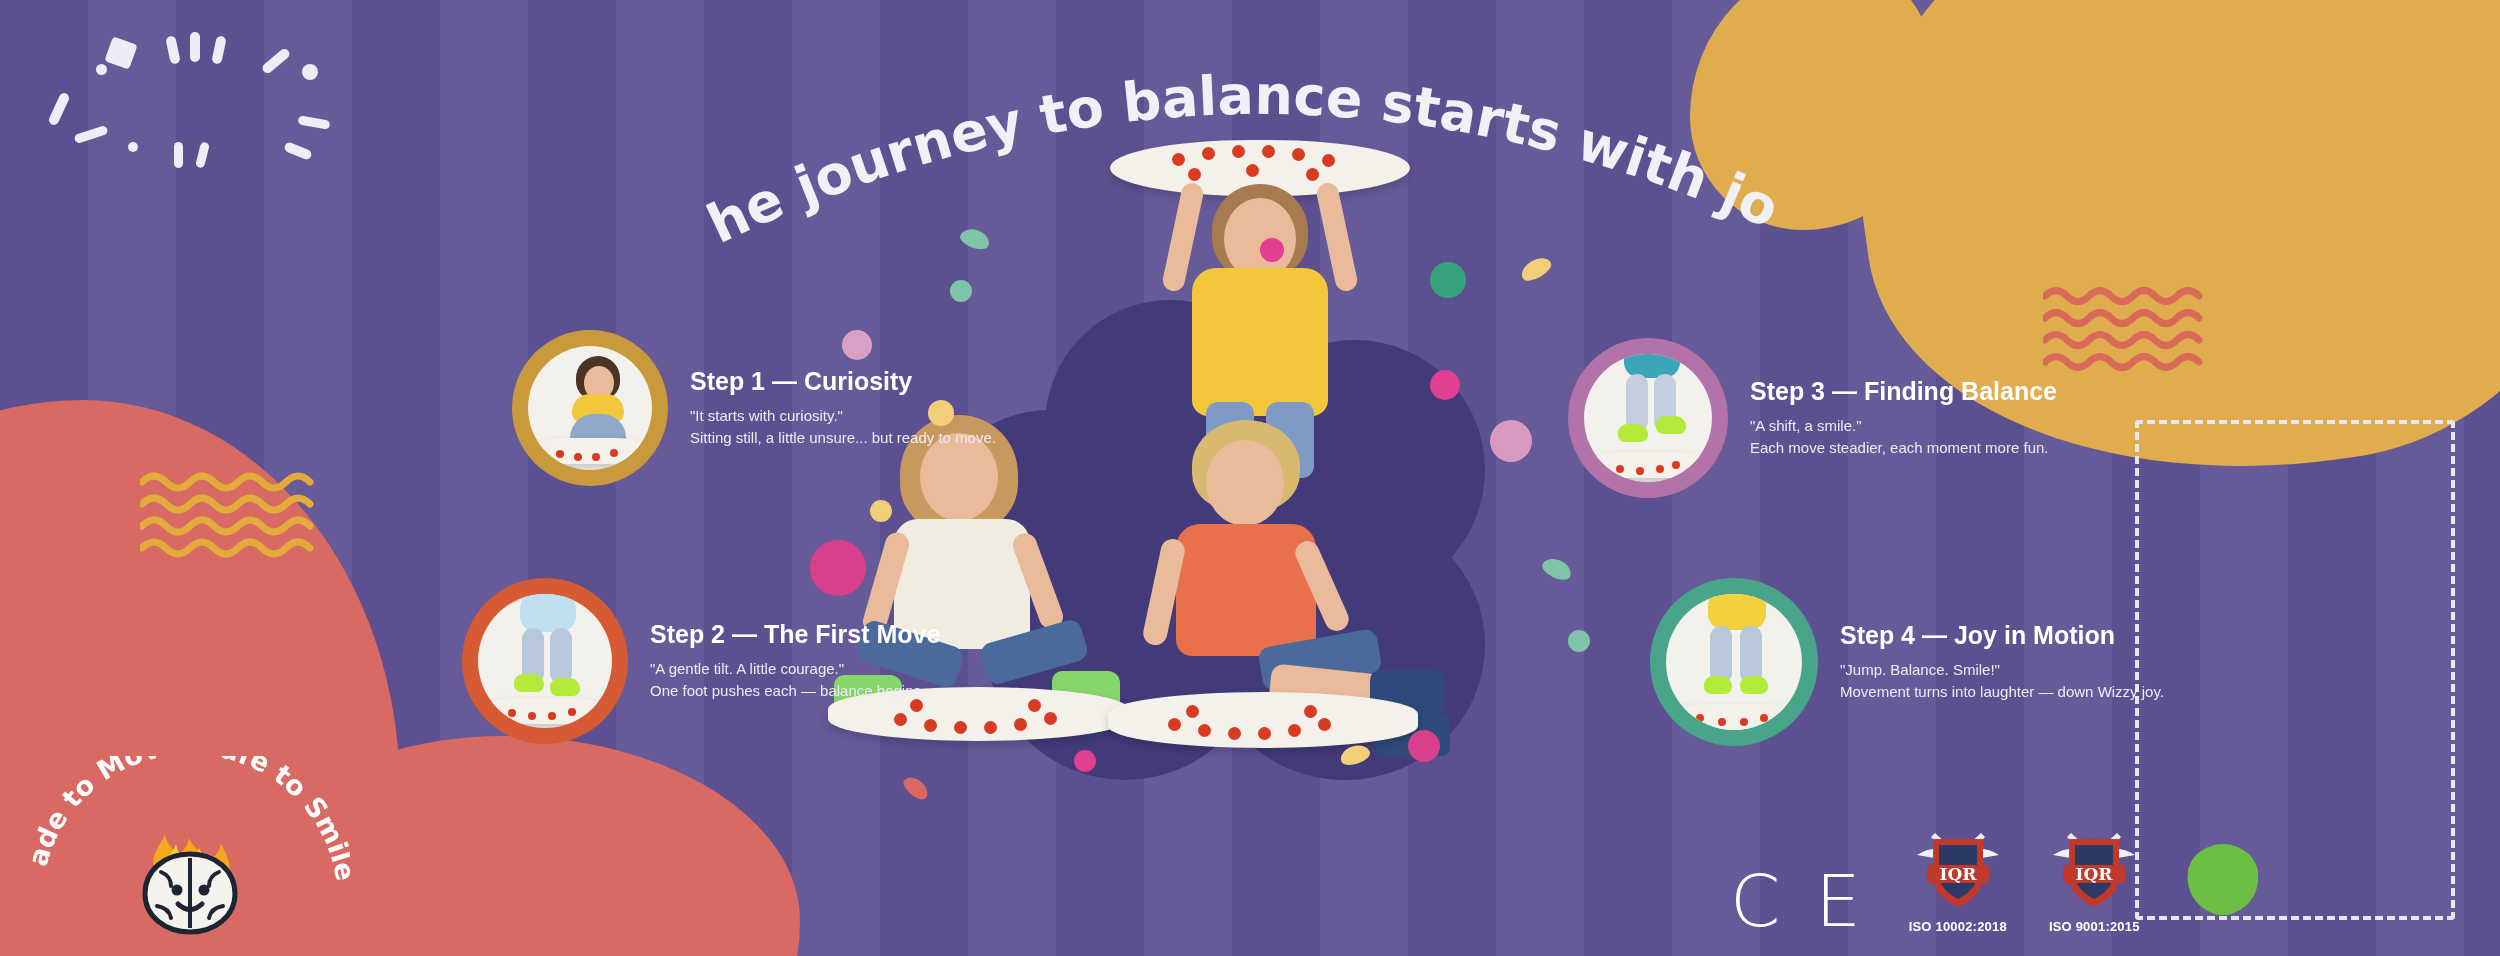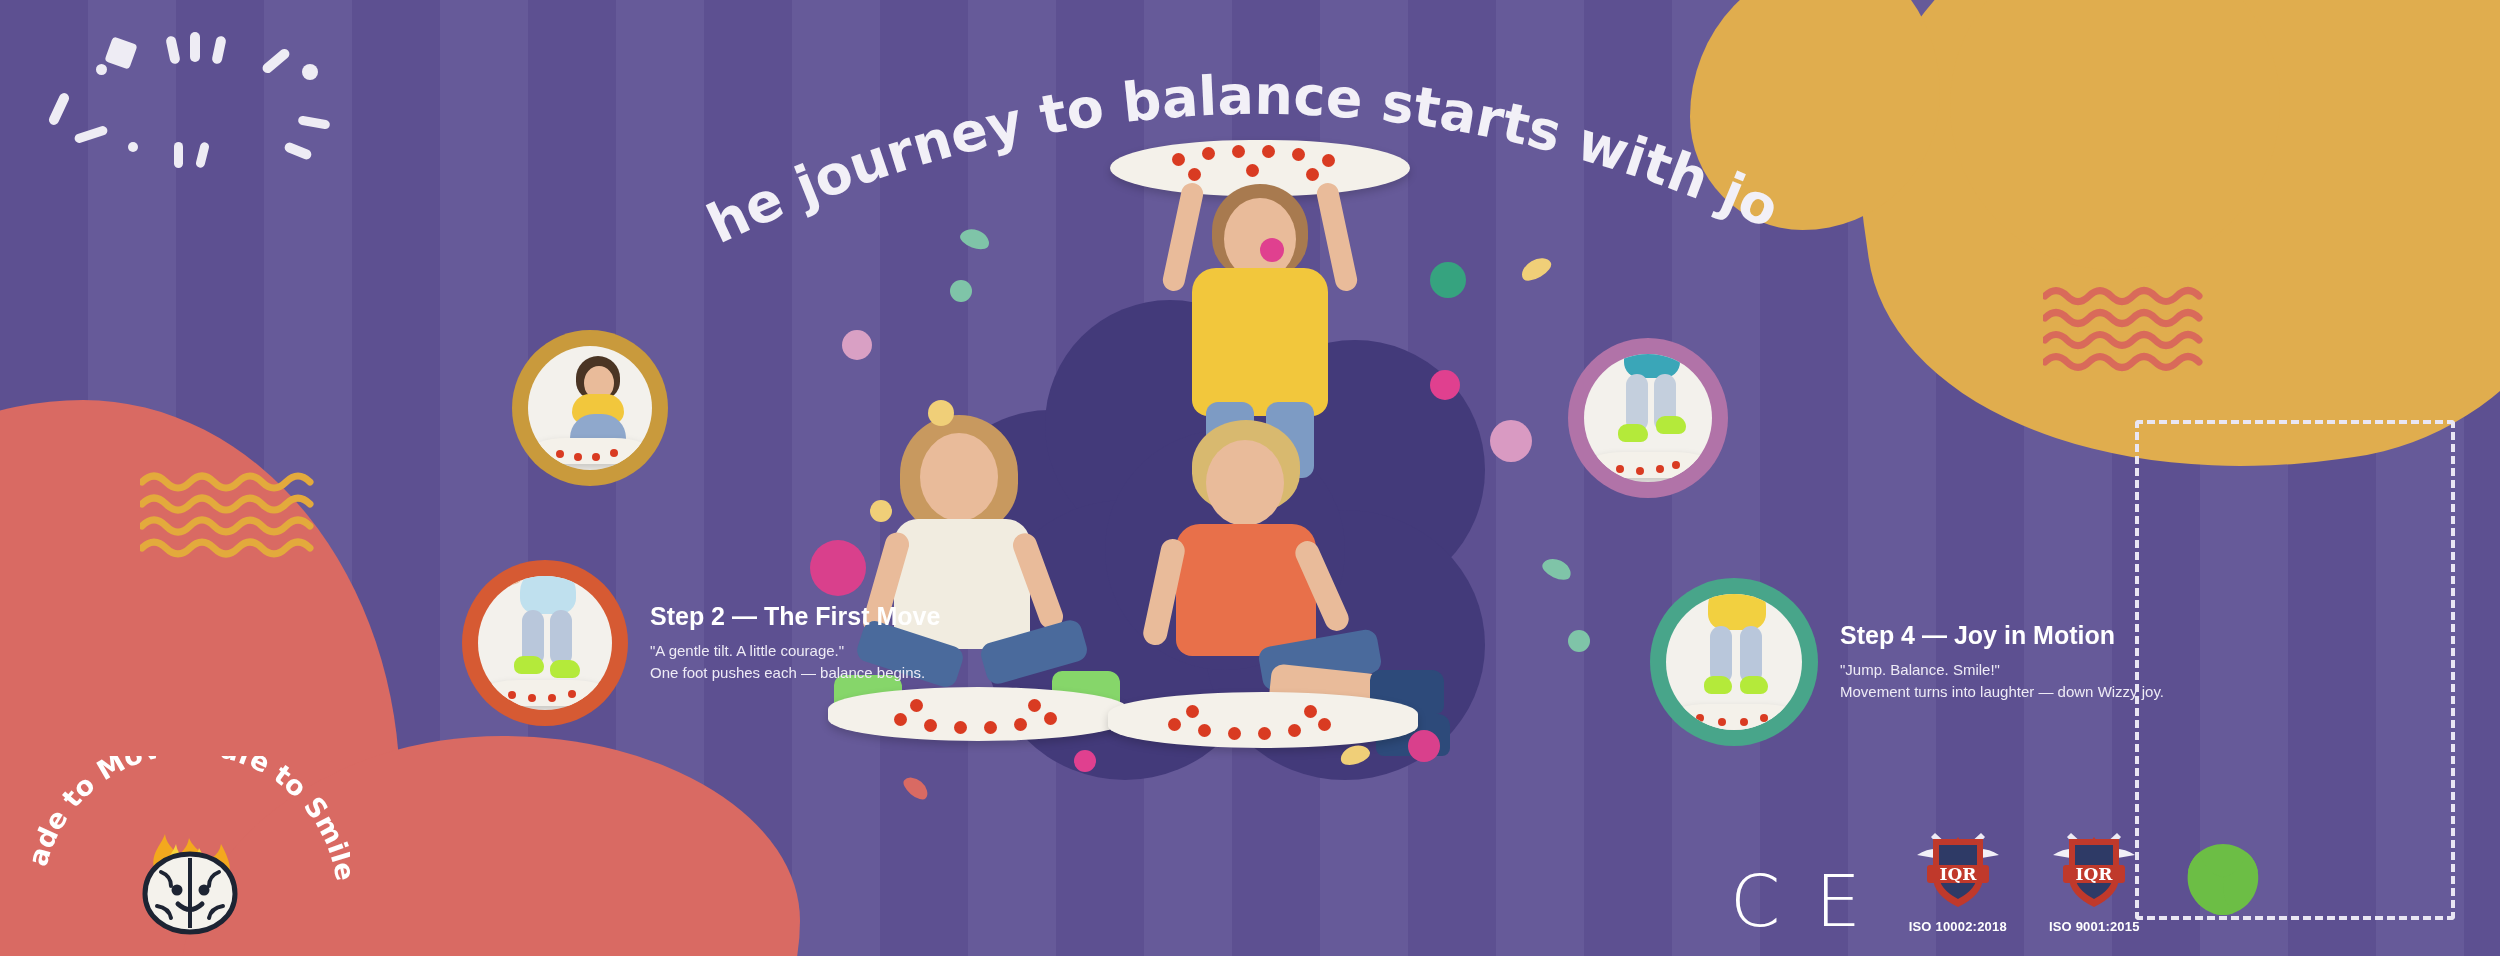--- a/index.html
+++ b/index.html
@@ -369,23 +369,28 @@
         <div class="board" style="left:2px; top:92px; width:120px; height:26px;">
           <div class="dots">
             <i style="left:26px;top:12px;width:8px;height:8px;"></i>
             <i style="left:44px;top:15px;width:8px;height:8px;"></i>
             <i style="left:62px;top:15px;width:8px;height:8px;"></i>
             <i style="left:80px;top:11px;width:8px;height:8px;"></i>
           </div>
         </div>
       </div>
     </div>
-  </div>
-
-  <div class="step" style="left:462px; top:560px;">
+    <div class="step-text">
+      <div class="step-title">Step 1 — Curiosity</div>
+      <div class="step-quote">"It starts with curiosity."</div>
+      <div class="step-desc">Sitting still, a little unsure... but ready to move.</div>
+    </div>
+  </div>
+
+  <div class="step" style="left:462px; top:578px;">
     <div class="step-ring" style="width:166px; height:166px; background:#d65a33;">
       <div class="inner">
         <div class="kid" style="left:28px; top:-16px; width:80px; height:120px;">
           <div class="torso" style="left:14px;top:8px;  width:56px; height:46px; background:#bfe0ee;"></div>
           <div class="arm" style="left:-12px;top:14px; width:28px; height:12px; transform:rotate(-18deg);"></div>
           <div class="arm" style="left:66px; top:14px; width:28px; height:12px; transform:rotate(18deg);"></div>
           <div class="leg" style="left:16px;top:50px; width:22px; height:56px; background:#b9c7db;"></div>
           <div class="leg" style="left:44px;top:50px; width:22px; height:56px; background:#b9c7db;"></div>
           <div class="shoe" style="left:8px; top:96px; width:30px; height:18px; background:#b4ea3a;"></div>
           <div class="shoe" style="left:44px;top:100px;width:30px; height:18px; background:#b4ea3a;"></div>
@@ -419,20 +424,25 @@
         </div>
         <div class="board" style="left:2px; top:98px; width:126px; height:26px;">
           <div class="dots">
             <i style="left:30px;top:13px;width:8px;height:8px;"></i>
             <i style="left:50px;top:15px;width:8px;height:8px;"></i>
             <i style="left:70px;top:13px;width:8px;height:8px;"></i>
             <i style="left:86px;top:9px; width:8px;height:8px;"></i>
           </div>
         </div>
       </div>
+    </div>
+    <div class="step-text">
+      <div class="step-title">Step 3 — Finding Balance</div>
+      <div class="step-quote">"A shift, a smile."</div>
+      <div class="step-desc">Each move steadier, each moment more fun.</div>
     </div>
   </div>
 
   <div class="step" style="left:1650px; top:578px;">
     <div class="step-ring" style="width:168px; height:168px; background:#48a58a;">
       <div class="inner">
         <div class="kid" style="left:28px; top:-22px; width:80px; height:130px;">
           <div class="torso" style="left:14px;top:10px; width:58px; height:48px; background:#f2d040;"></div>
           <div class="arm" style="left:-14px;top:14px; width:30px; height:12px; transform:rotate(-22deg);"></div>
           <div class="arm" style="left:68px; top:14px; width:30px; height:12px; transform:rotate(22deg);"></div>

